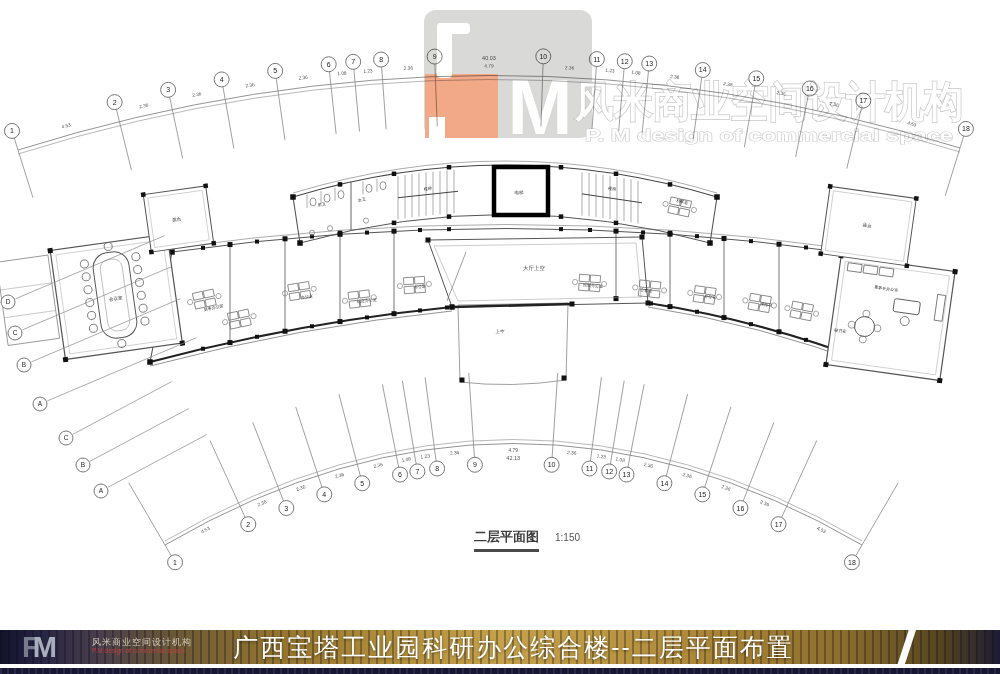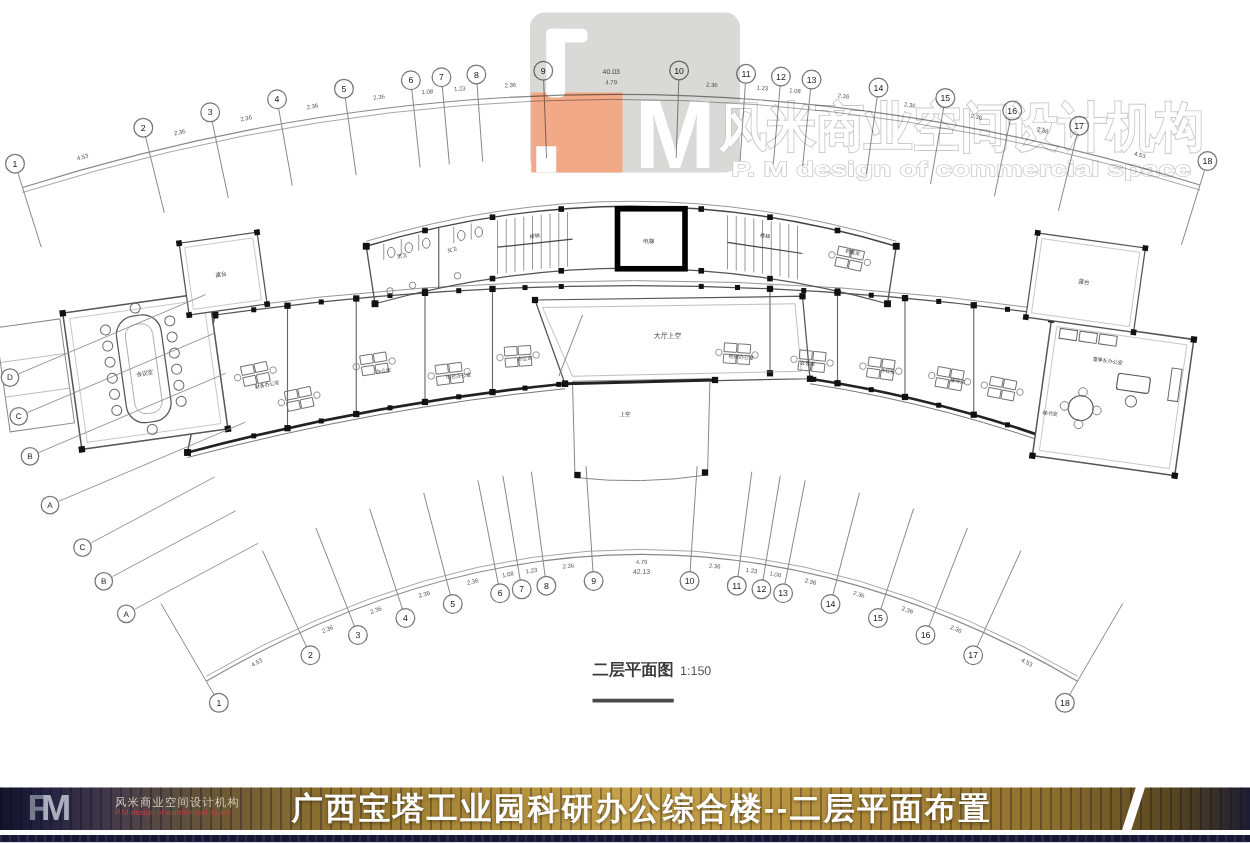--- a/index.html
+++ b/index.html
@@ -2,31 +2,31 @@
 <html><head>
 <meta charset="utf-8">
 <style>
   html,body{margin:0;padding:0;background:#fff;}
   .stage{position:relative;width:1000px;height:674px;overflow:hidden;background:#fff;
          font-family:"Liberation Sans","DejaVu Sans",sans-serif;}
   svg text{font-family:"Liberation Sans","DejaVu Sans",sans-serif;}
   #plan-svg{position:absolute;left:0;top:0;}
   #watermark-svg{position:absolute;left:0;top:0;mix-blend-mode:multiply;opacity:.92;}
   .caption{position:absolute;left:474px;top:527px;white-space:nowrap;}
-  .caption .cap-main{font-size:13px;font-weight:bold;color:#3c3c3c;border-bottom:3px solid #4a4a4a;padding-bottom:16px;}
-  .caption .cap-scale{font-size:10px;color:#555;margin-left:5px;text-align:right;}
+  .caption .cap-main{font-size:13px;font-weight:bold;color:#3c3c3c;border-bottom:3px solid #4a4a4a;padding-bottom:5px;}
+  .caption .cap-scale{font-size:10px;color:#555;margin-left:16px;text-align:right;}
   .footer-bar{position:absolute;left:0;top:630px;width:1000px;height:34px;
     background:
       repeating-linear-gradient(90deg,rgba(8,8,28,.30) 0 2px,rgba(255,255,255,0) 2px 8px),
       linear-gradient(90deg,#13132b 0%,#262443 4%,#4a3f4a 10%,#6d5a35 18%,#96762f 28%,#b3903c 40%,#c5a14a 50%,#bd9843 60%,#a98435 72%,#8d6f2d 84%,#56451f 94%,#1c1c33 100%);}
   .footer-gap{position:absolute;left:0;top:664px;width:1000px;height:4px;background:#fdfdfd;}
   .footer-base{position:absolute;left:0;top:668px;width:1000px;height:6px;
     background:repeating-linear-gradient(90deg,rgba(60,60,110,.5) 0 2px,rgba(0,0,0,0) 2px 7px),#171731;}
   .footer-title{position:absolute;left:0;right:0;top:0;height:34px;line-height:34px;text-align:center;
-    color:#fff;font-size:25px;font-weight:bold;letter-spacing:2px;text-shadow:0 1px 3px rgba(0,0,0,.45);padding-left:27px;}
+    color:#fff;font-size:25px;font-weight:normal;letter-spacing:2px;text-shadow:0 1px 3px rgba(0,0,0,.45);padding-left:27px;}
   .footer-logo{position:absolute;left:22px;top:1px;height:48px;}
   .footer-logo .lf{font-size:29px;font-weight:bold;color:#767b8d;}
   .footer-logo .lm{font-size:29px;font-weight:bold;color:#a9aebc;margin-left:-7px;}
   .footer-co{position:absolute;left:92px;top:7px;line-height:1.15;}
   .footer-co .cn{font-size:9px;color:#cfc8b8;letter-spacing:1px;}
   .footer-co .en{font-size:6.5px;color:#b84040;}
   .bar-notch{position:absolute;left:903px;top:-2px;width:7px;height:40px;background:#fff;transform:rotate(18deg);}
 </style>
 </head>
 <body>

